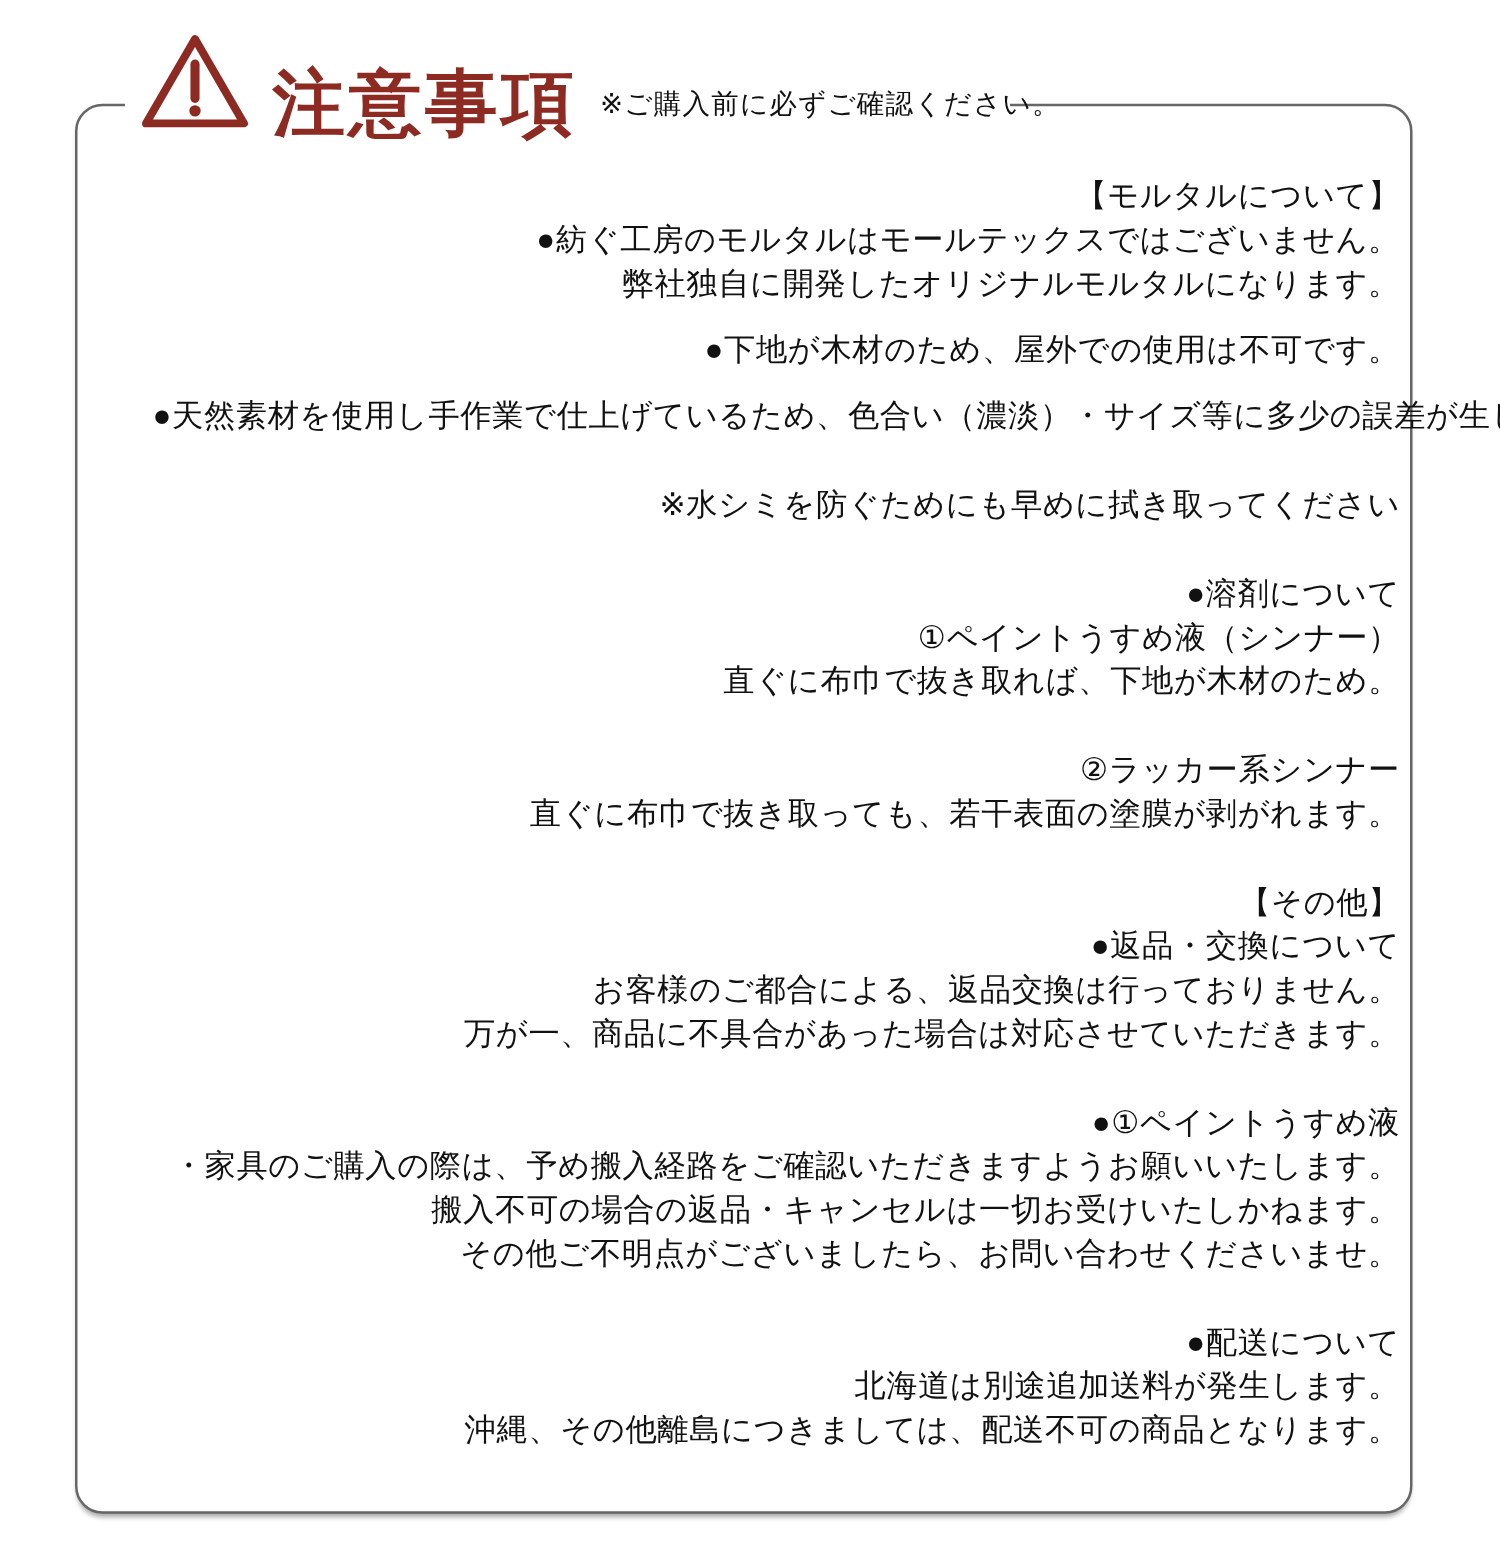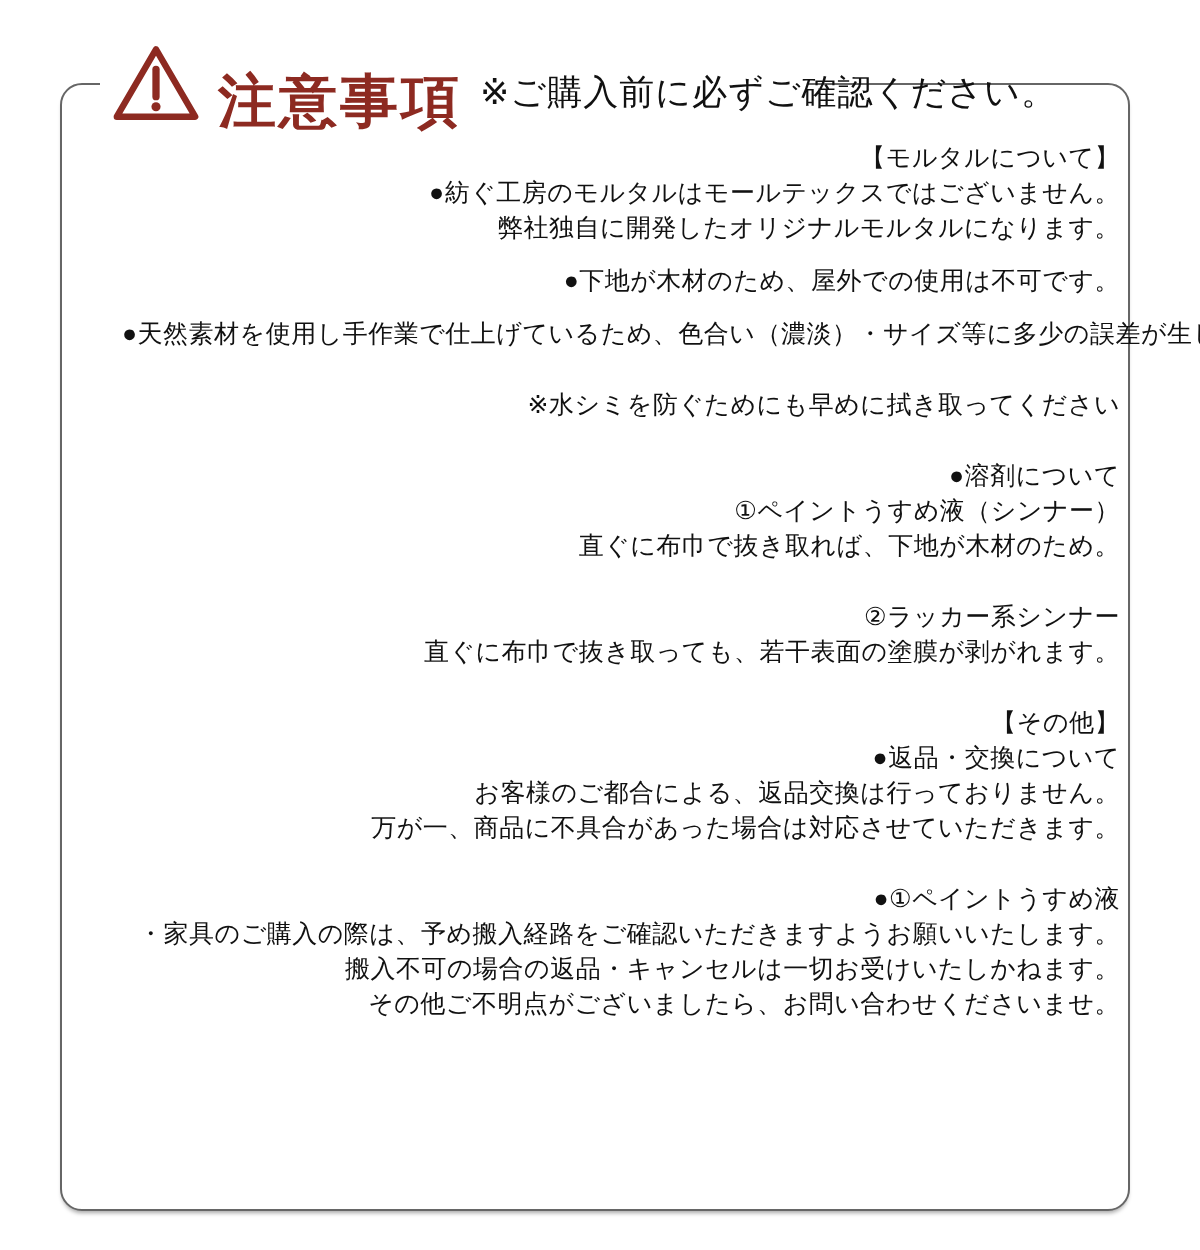--- a/index.html
+++ b/index.html
@@ -30,21 +30,21 @@
     top:-4px;
     left:38px;
     width:708px;
     height:9px;
     background:#ffffff;
   }
   
   .header{
     position:absolute;
     left:110px;
-    top:40px;
+    top:22px;
     height:84px;
     display:flex;
     align-items:flex-end;
     z-index:3;
     background:transparent;
   }
   .warn-icon{
     width:92px;
     height:82px;
     display:block;
@@ -53,21 +53,21 @@
     margin:0 0 -6px 16px;
     font-size:58px;
     line-height:1;
     font-weight:900;
     letter-spacing:3px;
     color:#8d2a21;
     white-space:nowrap;
   }
   .subtitle{
     margin:12px 0 8px 18px;
-    font-size:35px;
+    font-size:22px;
     color:#111111;
     letter-spacing:1px;
     white-space:nowrap;
   }
   
   .content{
     position:absolute;
     left:60px;
     top:140px;
     width:1060px;
@@ -133,15 +133,20 @@
         <div class="line">●返品・交換について</div>
         <div class="line">お客様のご都合による、返品交換は行っておりません。</div>
         <div class="line">万が一、商品に不具合があった場合は対応させていただきます。</div>
       </div>
       <div class="para gap-large">
         <div class="line">●①ペイントうすめ液</div>
         <div class="line">・家具のご購入の際は、予め搬入経路をご確認いただきますようお願いいたします。</div>
         <div class="line">搬入不可の場合の返品・キャンセルは一切お受けいたしかねます。</div>
         <div class="line">その他ご不明点がございましたら、お問い合わせくださいませ。</div>
       </div>
+      <div class="para gap-large">
+        <div class="line">●配送について</div>
+        <div class="line">北海道は別途追加送料が発生します。</div>
+        <div class="line">沖縄、その他離島につきましては、配送不可の商品となります。</div>
+      </div>
     </div>
 
 </div>
 
 </body></html>

